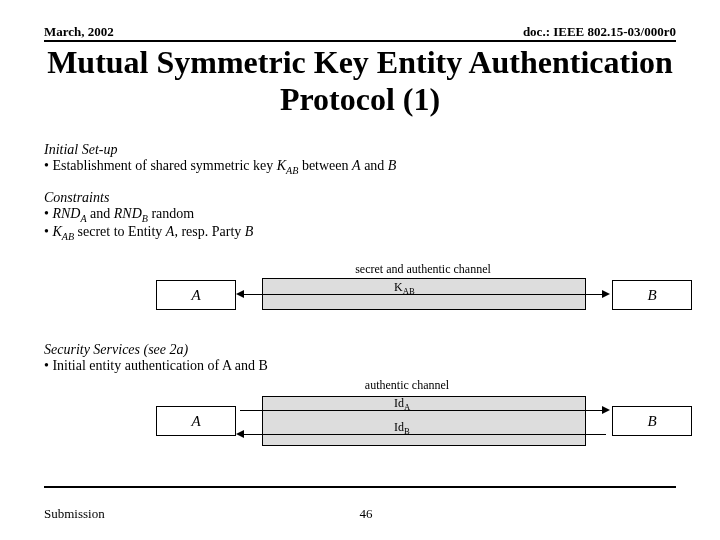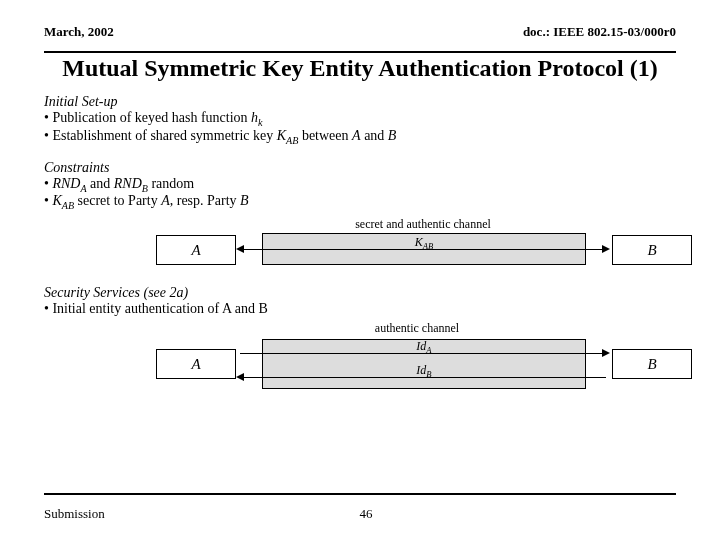--- a/index.html
+++ b/index.html
@@ -18,48 +18,48 @@
     box-sizing: border-box;
     height: 100%;
     position: relative;
   }
   .header-row {
     display: flex;
     justify-content: space-between;
     font-weight: bold;
     font-size: 13px;
     border-bottom: 2px solid #000;
-    padding-bottom: 11px;
+    padding-bottom: 0;
   }
   .title {
-    font-size: 24px;
+    font-size: 32px;
     font-weight: bold;
     text-align: center;
     margin-top: 2px;
     margin-bottom: 12px;
   }
   .section-head {
     font-style: italic;
-    margin-top: 12px;
+    margin-top: 24px;
     margin-bottom: 0;
   }
   .bullet {
     margin: 0;
   }
   sub {
     font-size: 0.72em;
     vertical-align: sub;
   }
   .italic { font-style: italic; }
 
   
   .diagram-wrap {
     position: relative;
     height: 56px;
-    margin-top: 6px;
+    margin-top: 21px;
     margin-bottom: 8px;
   }
   .diagram-wrap2 {
     position: relative;
     height: 66px;
     margin-top: 4px;
   }
   .node-box {
     position: absolute;
     width: 78px;
@@ -87,21 +87,21 @@
   }
   .channel2 {
     left: 218px; top: 8px; width: 322px; height: 48px;
   }
   .caption {
     position: absolute;
     font-size: 12px;
     text-align: center;
   }
   .cap1 { left: 218px; top: 0; width: 322px; }
-  .cap2 { left: 212px; top: -10px; width: 322px; }
+  .cap2 { left: 202px; top: -10px; width: 322px; }
 
   .arrow-line {
     position: absolute;
     height: 0;
     border-top: 1px solid #000;
   }
   .arrow-head-r {
     position: absolute;
     width: 0; height: 0;
     border-top: 4px solid transparent;
@@ -110,34 +110,32 @@
   }
   .arrow-head-l {
     position: absolute;
     width: 0; height: 0;
     border-top: 4px solid transparent;
     border-bottom: 4px solid transparent;
     border-right: 8px solid #000;
   }
   .arrow-label {
     position: absolute;
-    font-style: italic;
     font-size: 12px;
-    text-align: center;
     width: 60px;
   }
 
   .footer-row {
     position: absolute;
     left: 44px; right: 44px; bottom: 18px;
     display: flex;
     justify-content: space-between;
     align-items: flex-end;
     border-top: 2px solid #000;
-    padding-top: 11px;
+    padding-top: 18px;
     font-size: 13px;
   }
   .footer-center {
     position: absolute;
     left: 12px; right: 0;
     text-align: center;
   }
 </style>
 </head>
 <body>
@@ -146,32 +144,29 @@
 
   <div class="header-row">
     <span>March, 2002</span>
     <span>doc.: IEEE 802.15-03/000r0</span>
   </div>
 
   <div class="title">Mutual Symmetric Key Entity Authentication Protocol (1)</div>
 
   <div class="section-head">Initial Set-up</div>
   <div class="bullet">
-    <span>• Publication of keyed hash function </span><span class="italic">h</span><sub class="italic">k</sub>
-  </div>
-  <div class="bullet">
     <span>• Establishment of shared symmetric key </span><span class="italic">K</span><sub class="italic">AB</sub><span> between </span><span class="italic">A</span><span> and </span><span class="italic">B</span>
   </div>
 
   <div class="section-head" style="margin-top:14px">Constraints</div>
   <div class="bullet">
     <span>• </span><span class="italic">RND</span><sub class="italic">A</sub><span> and </span><span class="italic">RND</span><sub class="italic">B</sub><span> random</span>
   </div>
   <div class="bullet">
-    <span>• </span><span class="italic">K</span><sub class="italic">AB</sub><span> secret to Party </span><span class="italic">A</span><span>, resp. Party </span><span class="italic">B</span>
+    <span>• </span><span class="italic">K</span><sub class="italic">AB</sub><span> secret to Entity </span><span class="italic">A</span><span>, resp. Party </span><span class="italic">B</span>
   </div>
 
   <div class="diagram-wrap">
     <div class="caption cap1">secret and authentic channel</div>
     <div class="channel-box channel1"></div>
     <div class="node-box nodeA1">A</div>
     <div class="node-box nodeB1">B</div>
 
     <div class="arrow-line" style="left:196px; top:32px; width:366px;"></div>
     <div class="arrow-head-l" style="left:192px; top:28px;"></div>

